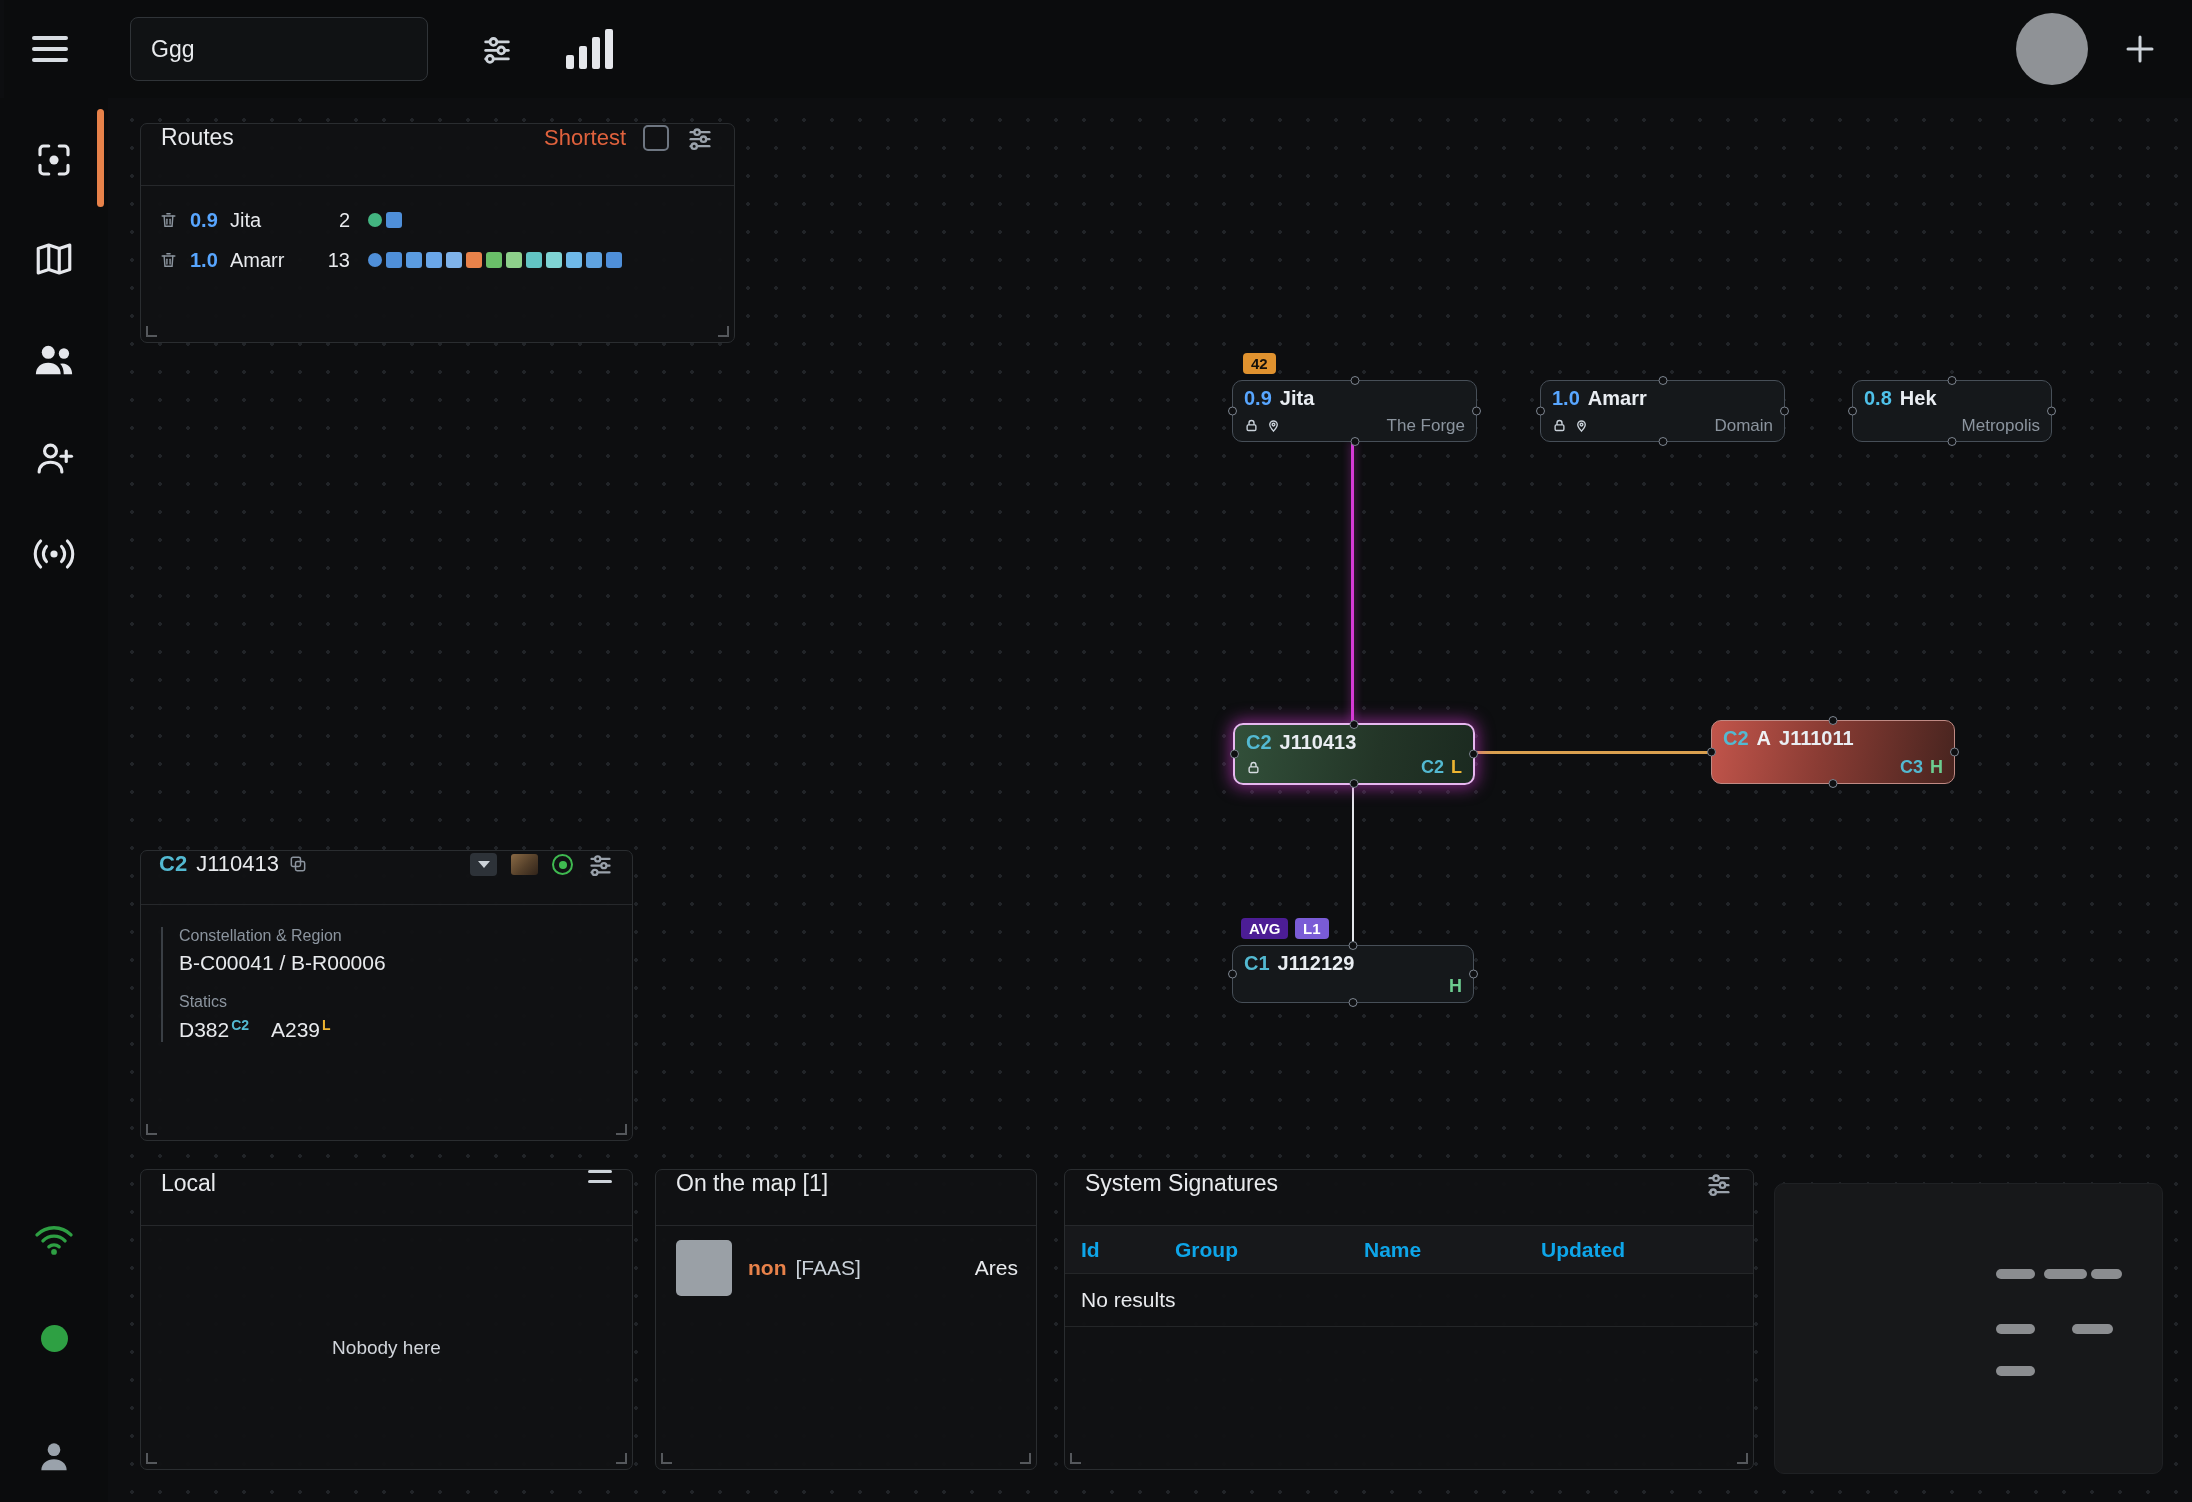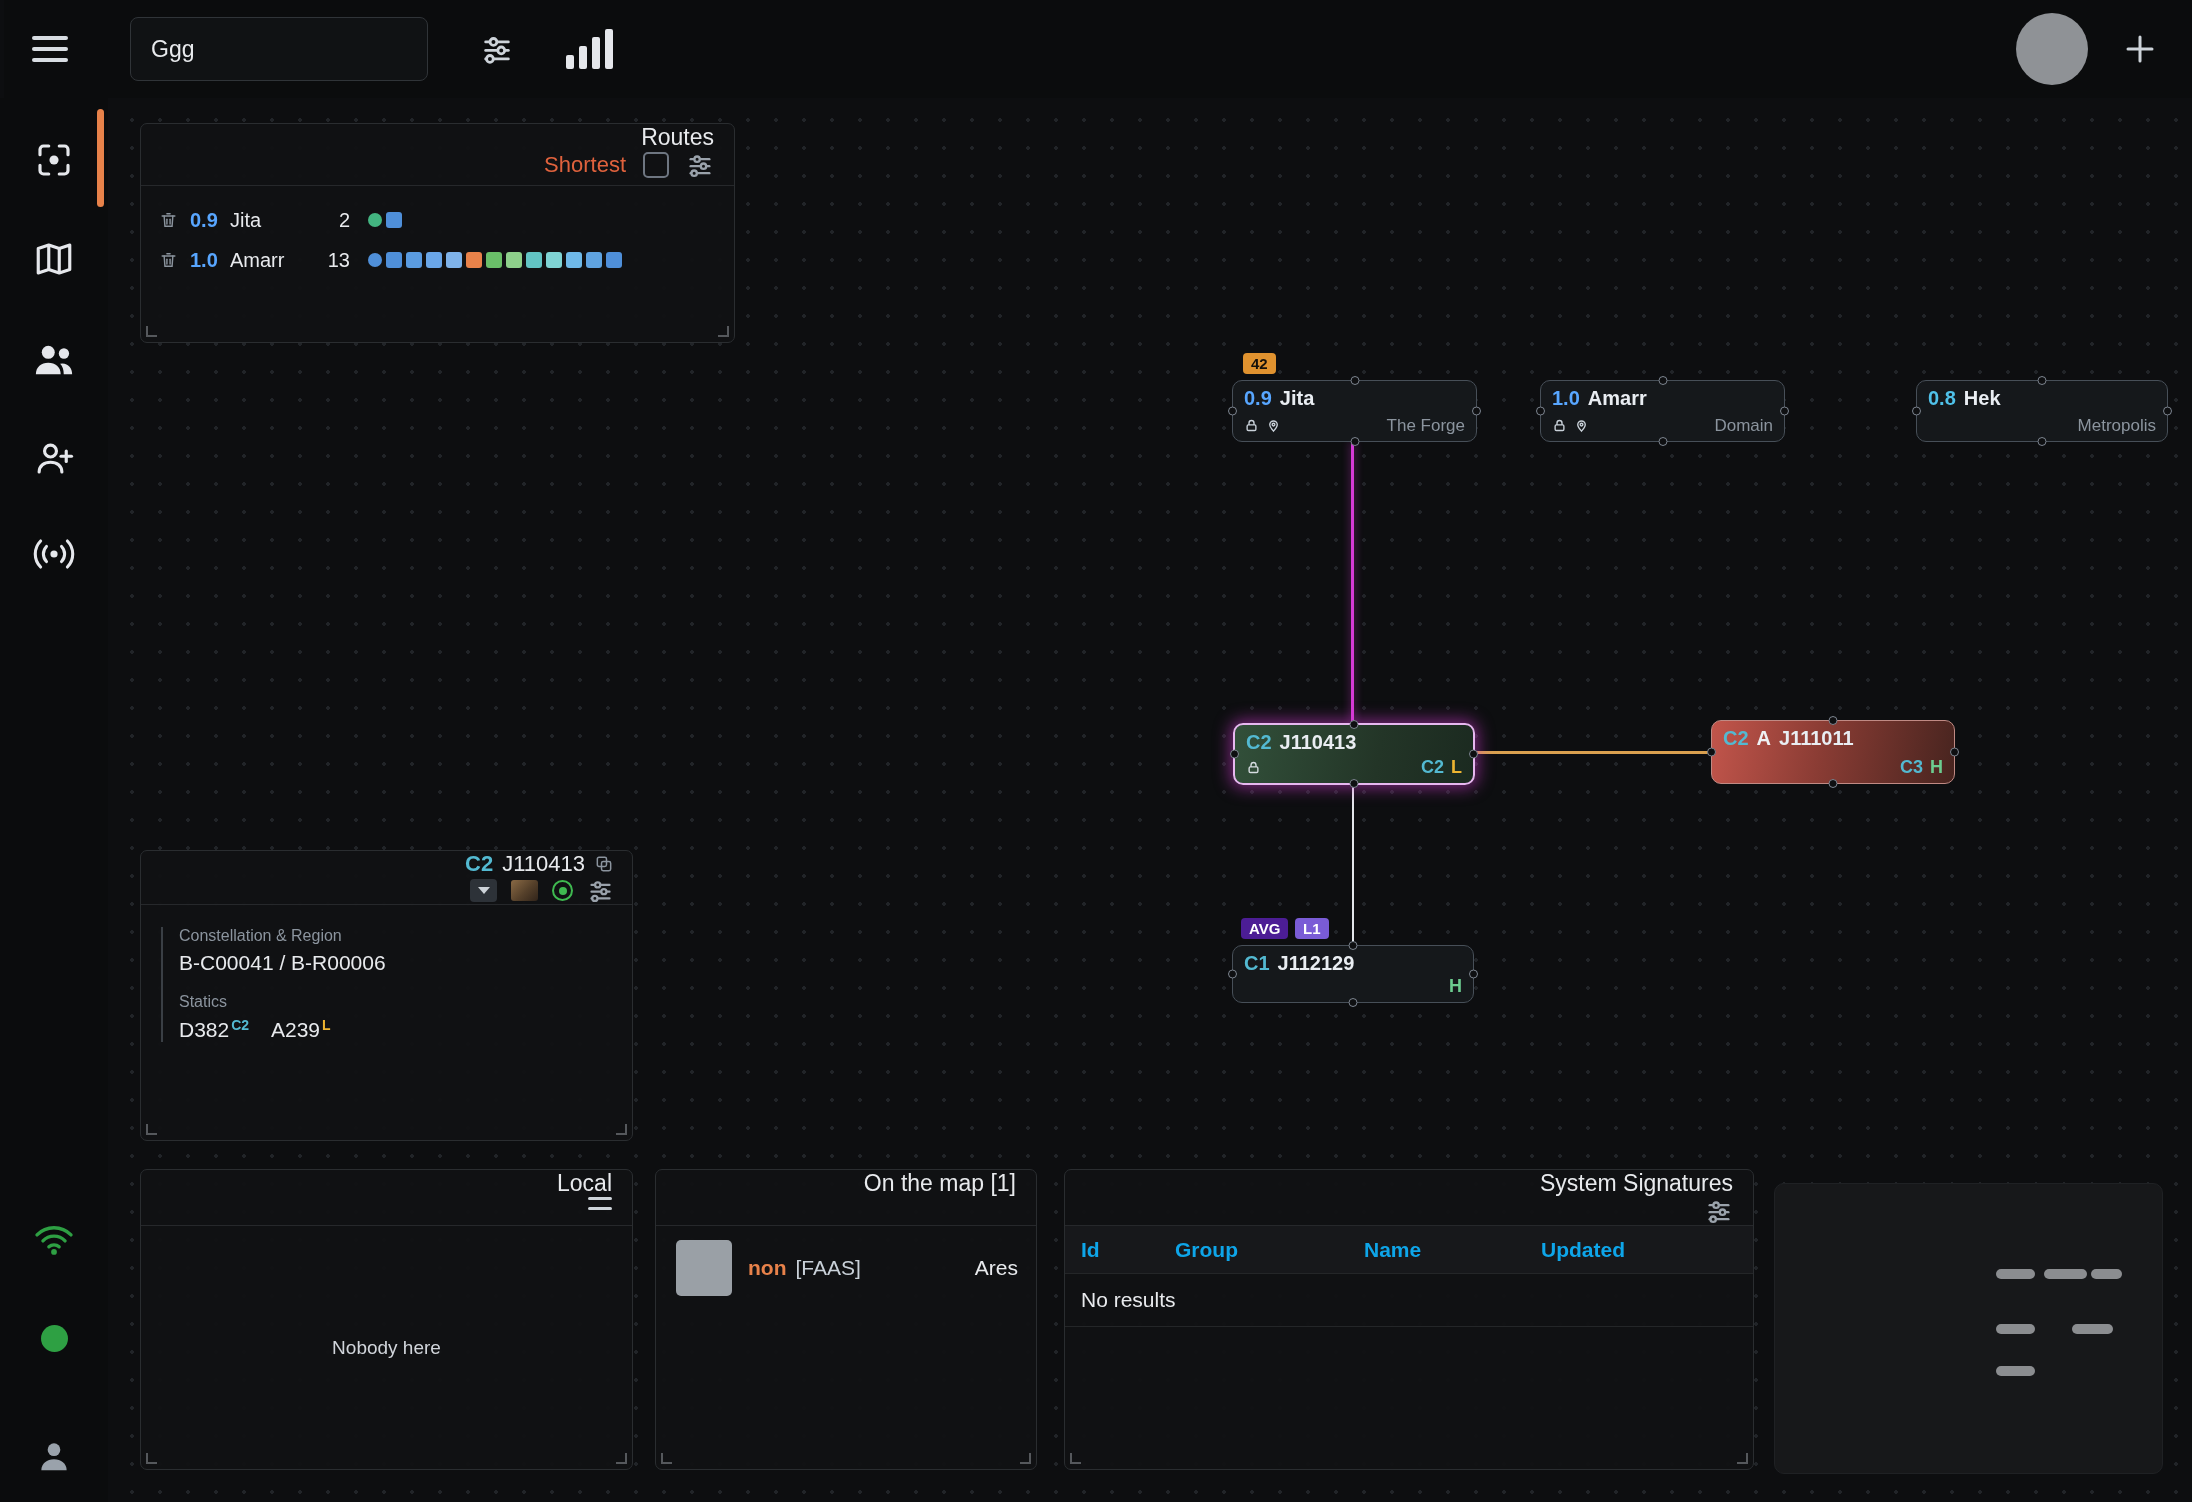--- a/index.html
+++ b/index.html
@@ -26,21 +26,21 @@
   .avatar { position:absolute; right:108px; top:13px; width:72px; height:72px; border-radius:50%; background:#8f9296; }
   .plus-btn { position:absolute; right:38px; top:31px; }
 
   
   .sidebar { position:absolute; left:0; top:98px; width:108px; height:1404px; background:#0b0c0d; z-index:40; }
   .side-item { position:absolute; left:0; width:108px; height:52px; display:flex; align-items:center; justify-content:center; cursor:pointer; }
   .active-bar { position:absolute; left:97px; top:11px; width:7px; height:98px; background:#e8824a; border-radius:4px; }
 
   
   .panel { position:absolute; background:rgba(17,18,20,0.97); border:1px solid #2a2d30; border-radius:7px; z-index:30; }
-  .panel-header { display:flex; align-items:flex-end; padding:0 20px; border-bottom:1px solid #26282b;flex-direction:column; }
+  .panel-header { display:flex; align-items:flex-start; padding:0 20px; border-bottom:1px solid #26282b; }
   .panel-title { font-size:23px; color:#e8eaed; font-weight:400; }
   .rz { position:absolute; width:11px; height:11px; }
   .rz.bl { left:5px; bottom:5px; border-left:2px solid #55585c; border-bottom:2px solid #55585c; }
   .rz.br { right:5px; bottom:5px; border-right:2px solid #55585c; border-bottom:2px solid #55585c; }
 
   
   .routes-panel { left:140px; top:123px; width:595px; height:220px; }
   .routes-panel .panel-header { height:62px; }
   .routes-header-right { margin-left:auto; display:flex; align-items:center; gap:17px; }
   .shortest-label { font-size:22px; }
@@ -281,21 +281,21 @@
           </svg>
       </span>
       <span class="region">Domain</span>
     </div>
     <span class="ndot t"></span>
       <span class="ndot b"></span>
     <span class="ndot l"></span>
       <span class="ndot r"></span>
   </div>
 
-  <div class="node" style="left:1916px;top:380px;width:252px;height:62px;">
+  <div class="node" style="left:1852px;top:380px;width:200px;height:62px;">
     <div class="r1">
       <span class="sec" style="color: rgb(79, 193, 233);">0.8</span>
       <span class="nname">Hek</span>
     </div>
     <div class="r2">
       <span class="nicons"></span>
       <span class="region">Metropolis</span>
     </div>
     <span class="ndot t"></span>
       <span class="ndot b"></span>

